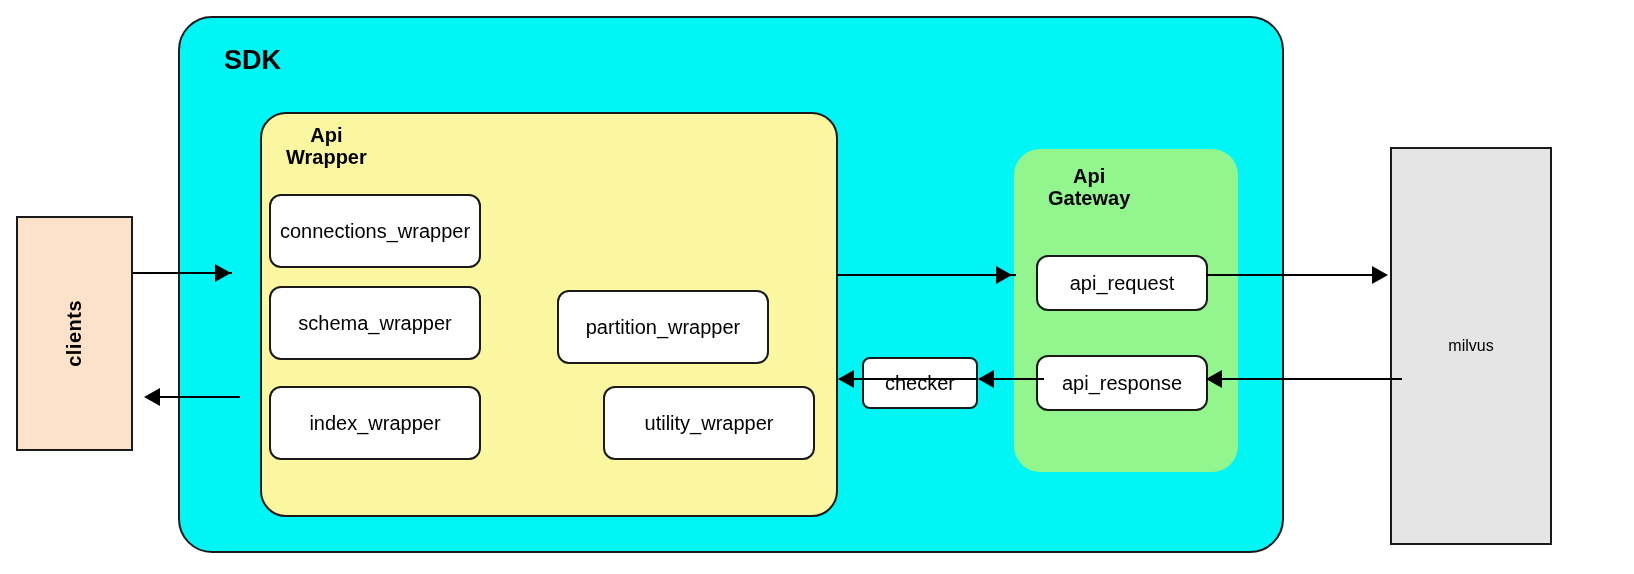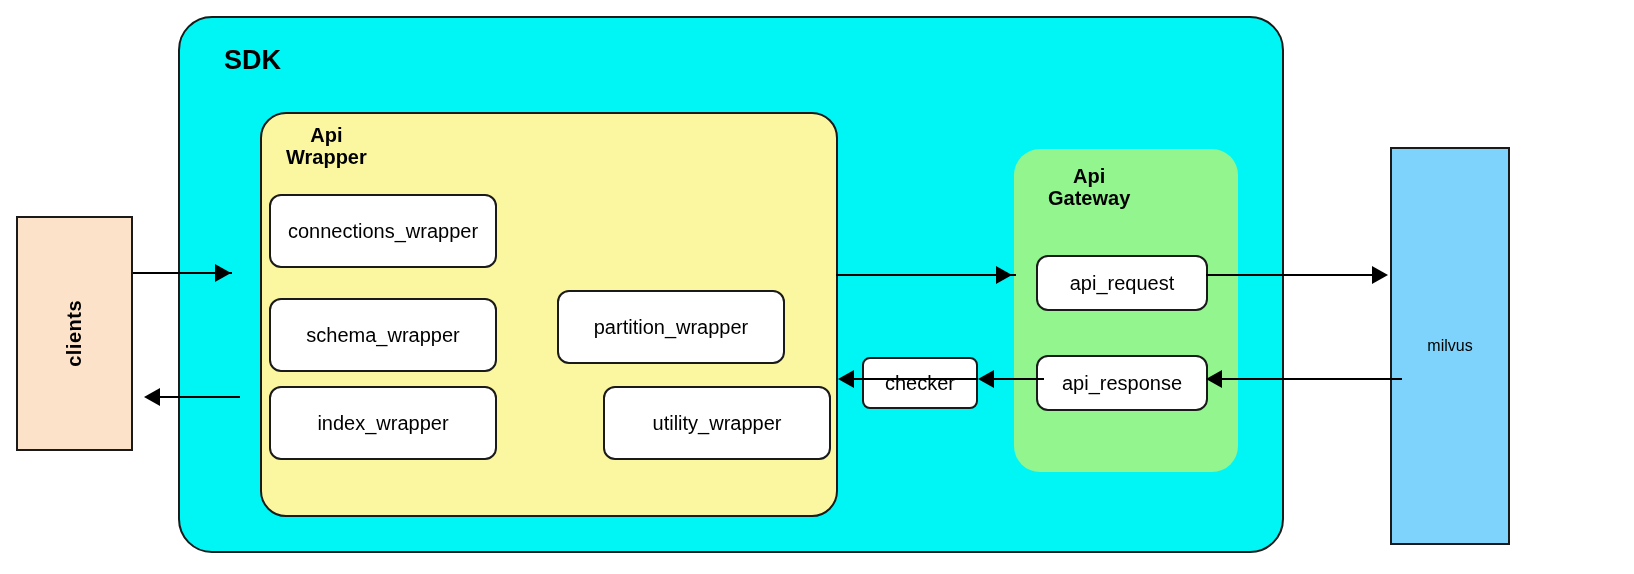--- a/index.html
+++ b/index.html
@@ -102,26 +102,26 @@
   .clients-label {
     writing-mode: vertical-rl;
     transform: rotate(180deg);
     font-weight: bold;
     font-size: 20px;
     letter-spacing: 0.5px;
   }
   .milvus-box {
     left: 1390px;
     top: 147px;
-    width: 120px;
+    width: 162px;
     height: 398px;
-    background: #7dd3fc;
-  }
-
-  .w-box { width: 228px; height: 74px; }
+    background: #e5e5e5;
+  }
+
+  .w-box { width: 212px; height: 74px; }
 
   .api-box { left: 1034px; width: 172px; height: 56px; }
 
   .checker-box {
     left: 860px;
     top: 355px;
     width: 116px;
     height: 52px;
     background: #ffffff;
     border-radius: 8px;
@@ -156,21 +156,21 @@
   <div class="node sdk-container">
     <span class="container-title sdk-title">SDK</span>
 
     <div class="node wrapper-container" style="left:80px; top:94px;">
       <span class="container-title wrapper-title">Api
 Wrapper</span>
 
       <div class="node leaf w-box" style="left:7px; top:80px;">
         <span>connections_wrapper</span>
       </div>
-      <div class="node leaf w-box" style="left:7px; top:184px;">
+      <div class="node leaf w-box" style="left:7px; top:172px;">
         <span>schema_wrapper</span>
       </div>
       <div class="node leaf w-box" style="left:7px; top:272px;">
         <span>index_wrapper</span>
       </div>
       <div class="node leaf w-box" style="left:295px; top:176px;">
         <span>partition_wrapper</span>
       </div>
       <div class="node leaf w-box" style="left:308px; top:272px;margin-left:33px;">
         <span>utility_wrapper</span>

